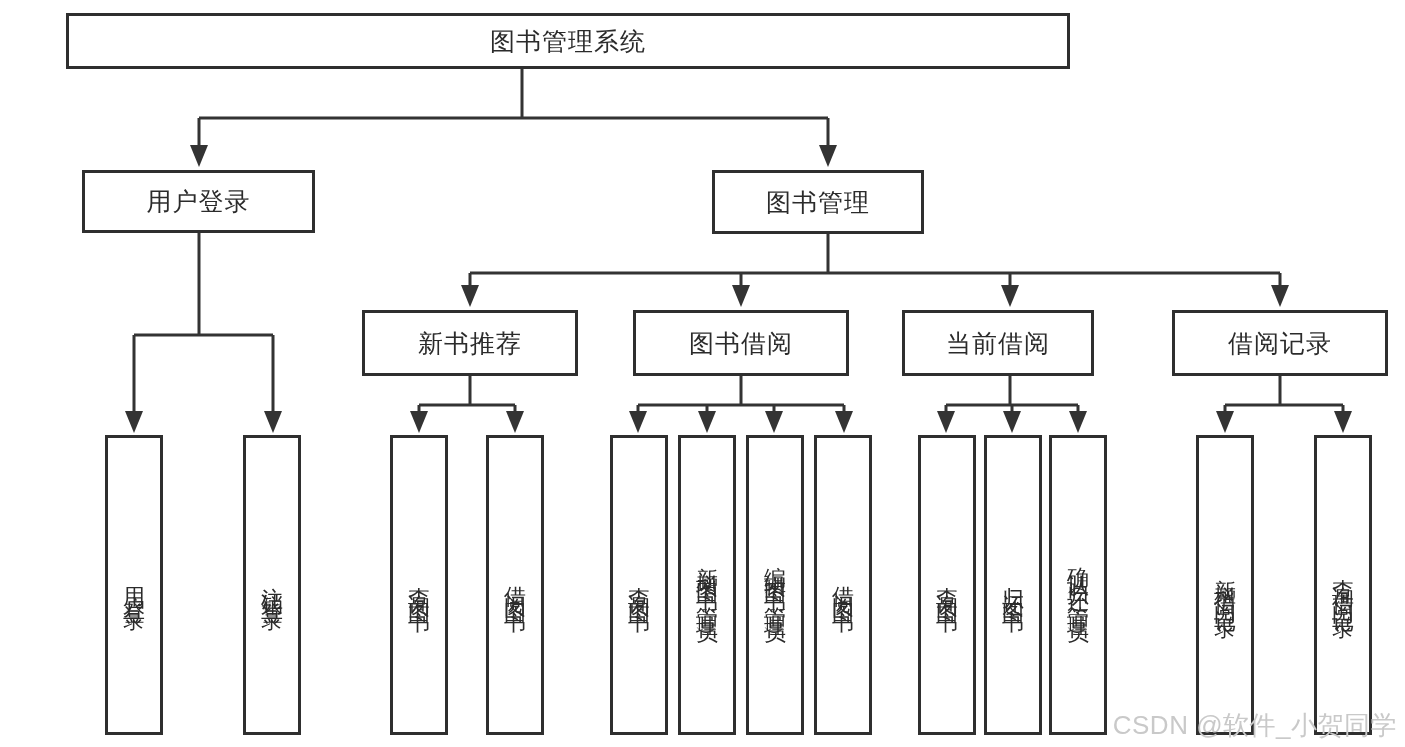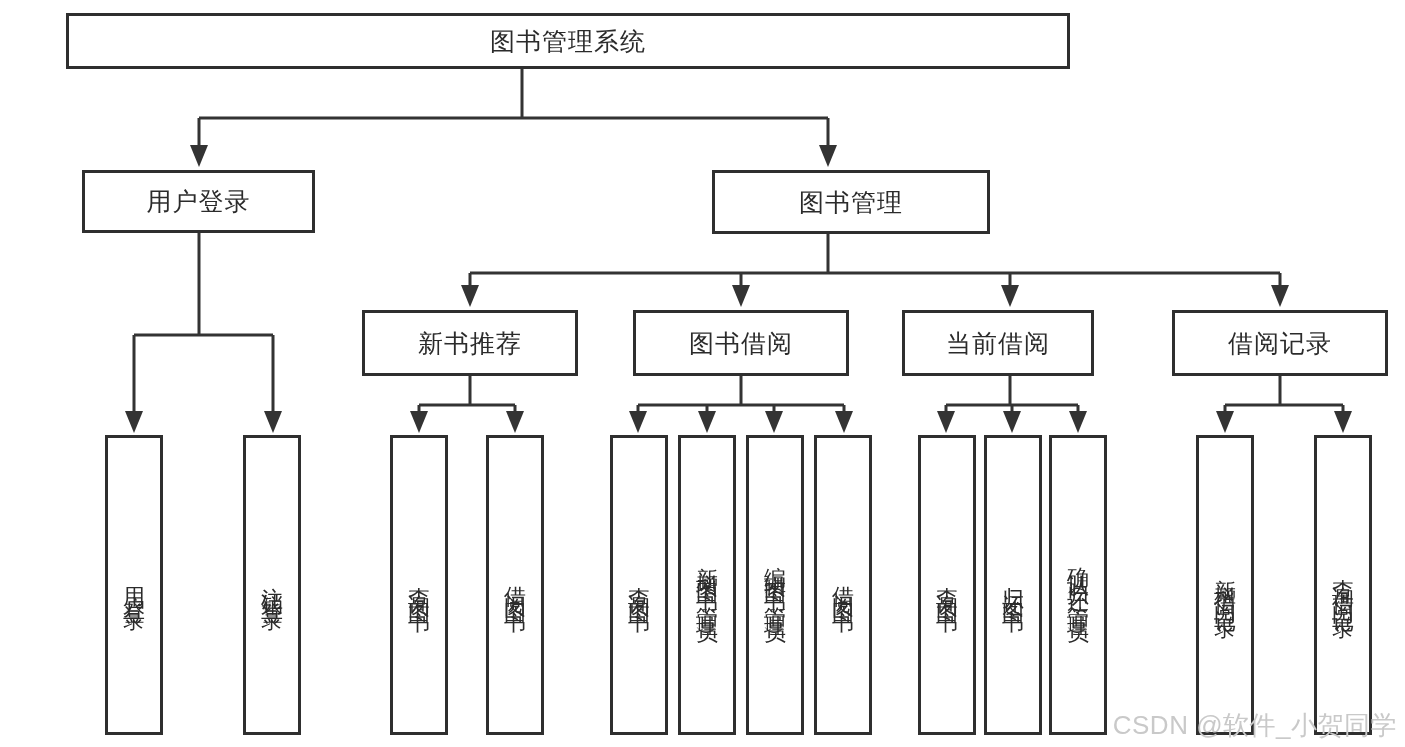--- a/index.html
+++ b/index.html
@@ -69,21 +69,21 @@
     </g>
   </svg>
 
   <div class="box h-label" style="left:20px;top:13px;width:1004px;height:56px;margin-left:46px;">
     <span>图书管理系统</span>
   </div>
 
   <div class="box h-label" style="left:82px;top:170px;width:233px;height:63px;">
     <span>用户登录</span>
   </div>
-  <div class="box h-label" style="left:712px;top:170px;width:278px;height:64px;">
+  <div class="box h-label" style="left:712px;top:170px;width:212px;height:64px;">
     <span>图书管理</span>
   </div>
 
   <div class="box h-label" style="left:362px;top:310px;width:216px;height:66px;text-align:center;">
     <span>新书推荐</span>
   </div>
   <div class="box h-label" style="left:633px;top:310px;width:216px;height:66px;align-items:center;">
     <span>图书借阅</span>
   </div>
   <div class="box h-label" style="left:902px;top:310px;width:192px;height:66px;">

